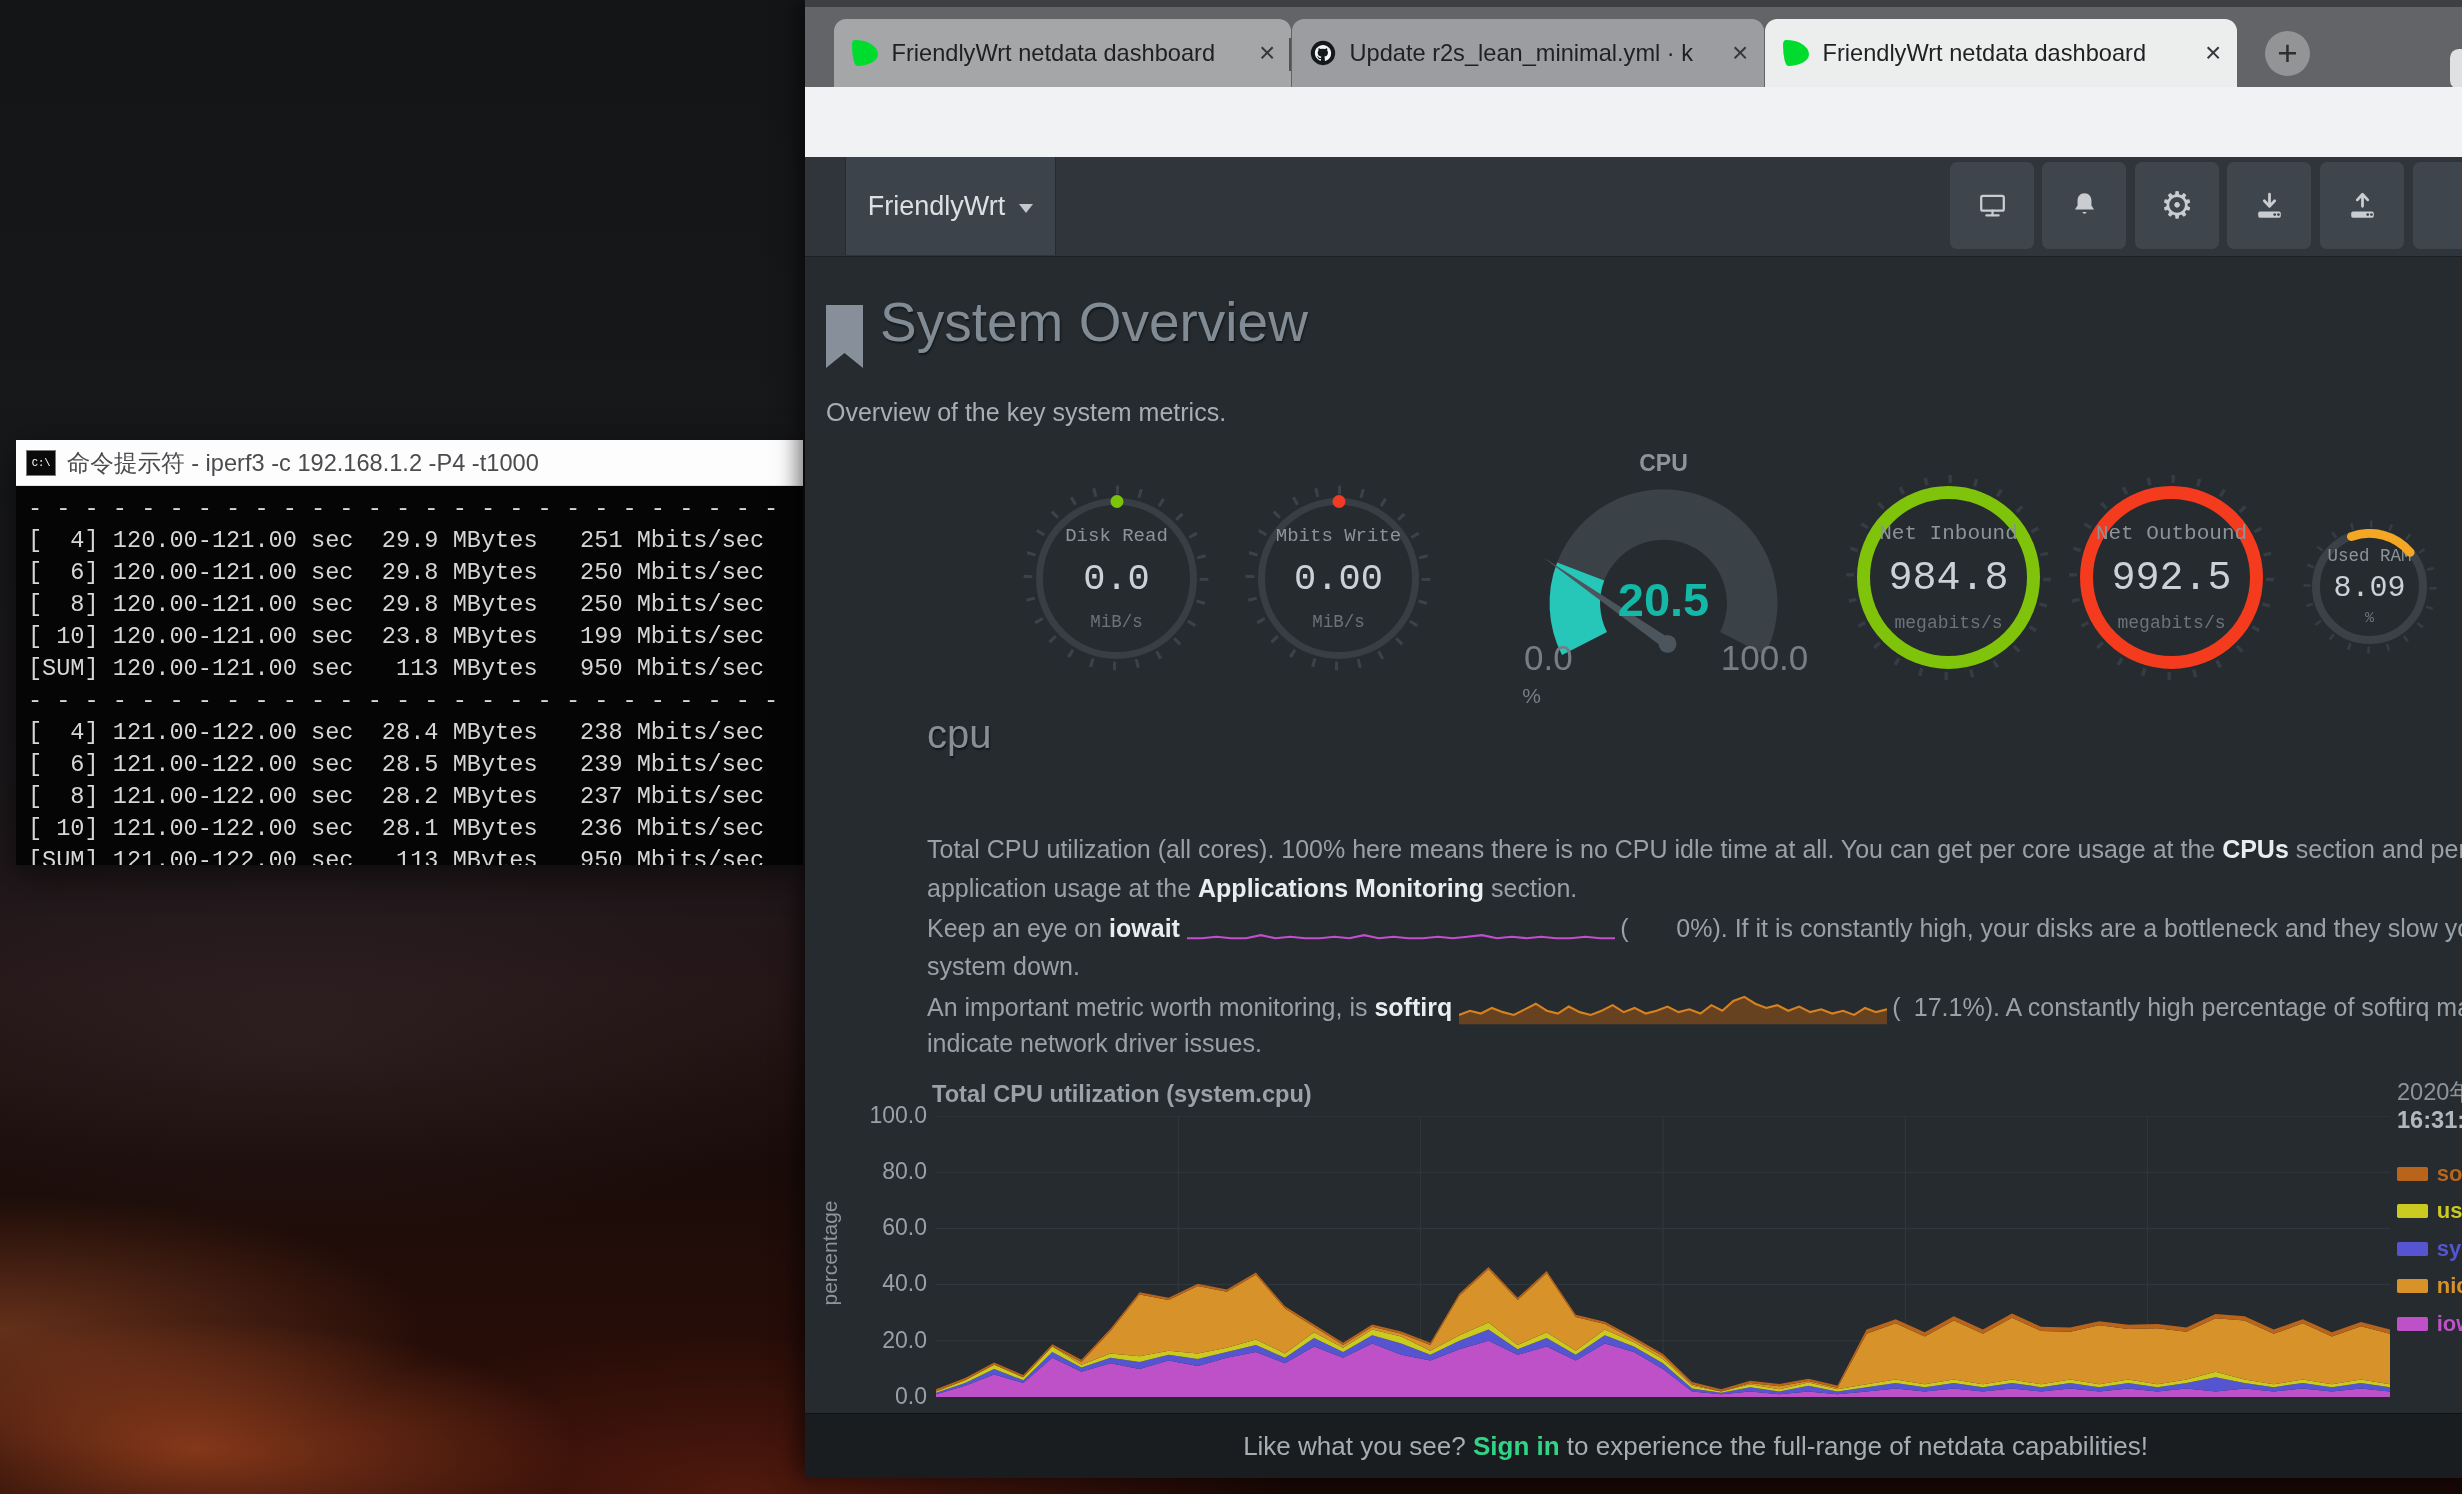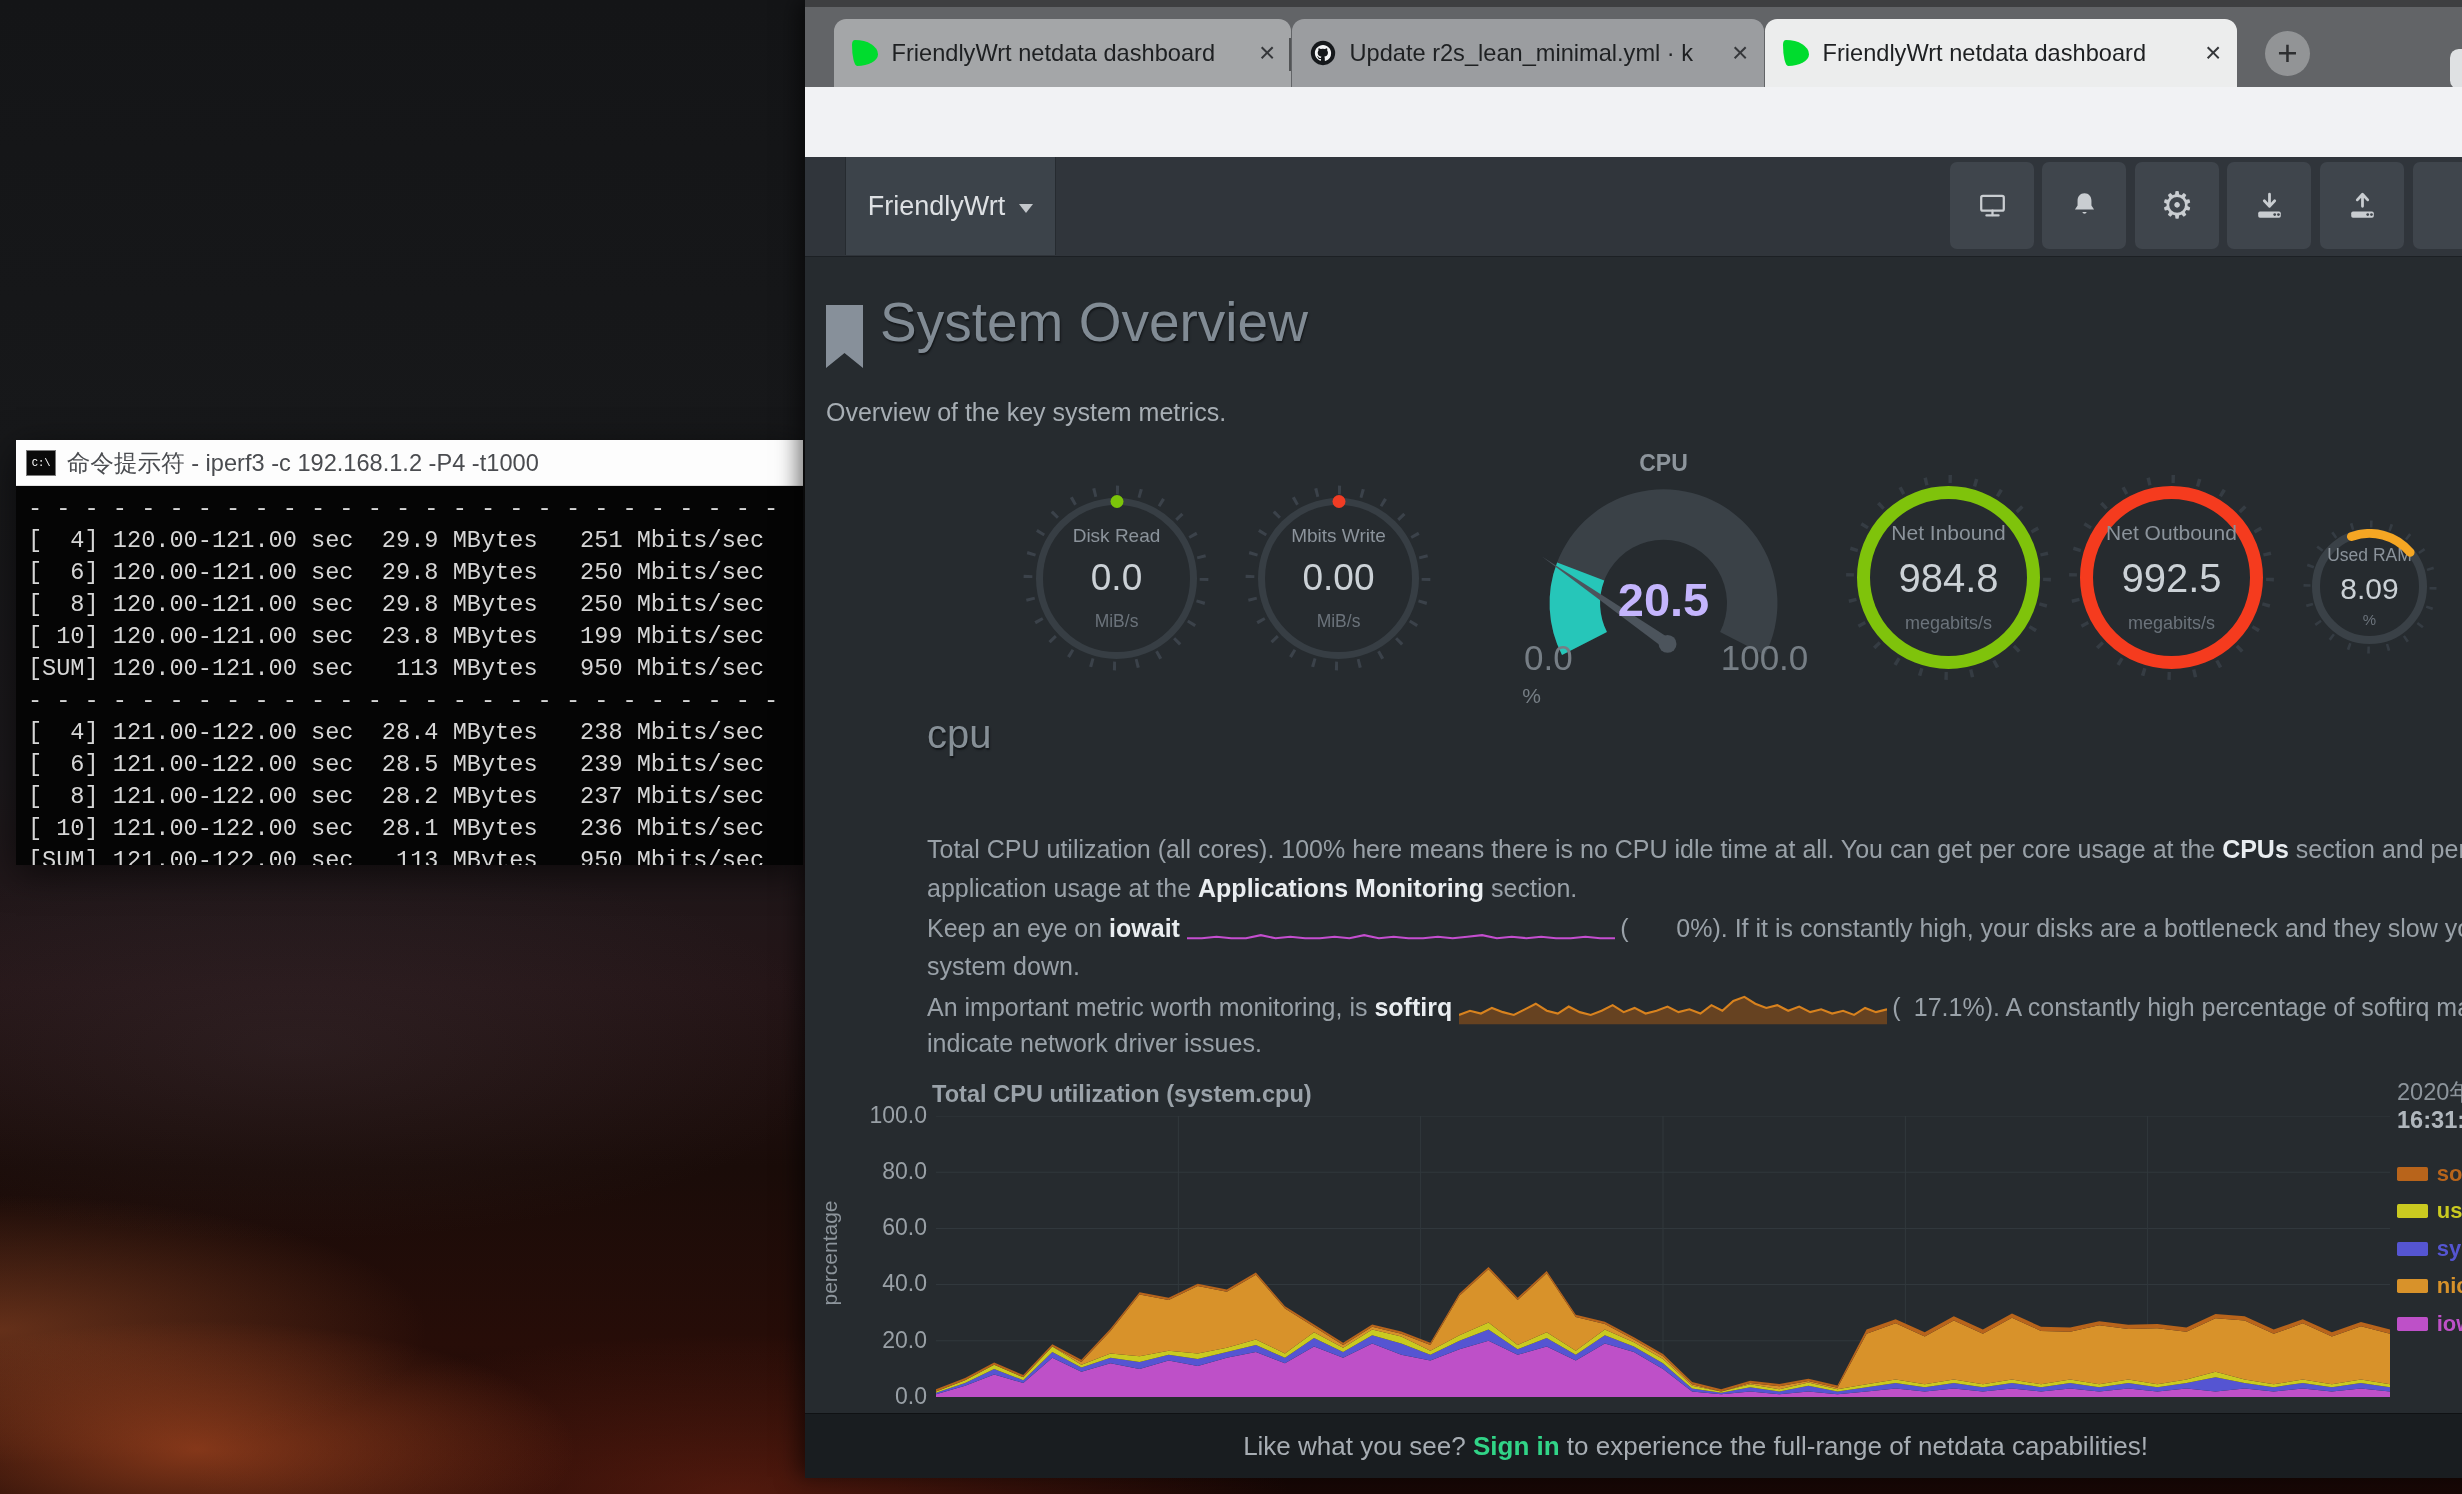--- a/index.html
+++ b/index.html
@@ -55,31 +55,31 @@
   .nd-iconbtn { position:absolute; top:5.2px; width:84px; height:87px; border-radius:7px; background:#3f454c; display:flex; align-items:center; justify-content:center; }
   .nd-iconbtn svg { stroke:#c9cdd1; fill:none; stroke-width:2.6; stroke-linecap:round; stroke-linejoin:round; }
   .gear-glyph { font-family:"DejaVu Sans",sans-serif; font-size:37px; color:#c9cdd1; }
 
   .bookmark { position:absolute; left:21px; top:148px; width:37px; height:63px; background:#87909a; clip-path:polygon(0 0,100% 0,100% 100%,50% 76%,0 100%); }
   .ov-title { position:absolute; left:75px; top:133px; font-size:55px; color:#818b94; text-shadow:0.9px 1.7px 1.7px #14171a; white-space:nowrap; }
   .ov-sub { position:absolute; left:21px; top:241px; font-size:25px; color:#a7aeb4; white-space:nowrap; }
 
   
   .gwrap { position:absolute; }
-  .gcircle { position:absolute; inset:0; border-radius:50%; display:flex; flex-direction:column; align-items:center; justify-content:center; text-align:left; }
+  .gcircle { position:absolute; inset:0; border-radius:50%; display:flex; flex-direction:column; align-items:center; justify-content:center; text-align:left;font-family:Liberation Mono, monospace; }
   .gticks { position:absolute; pointer-events:none; }
   .gdot { position:absolute; top:-3.5px; left:50%; transform:translateX(-50%); width:13px; height:13px; border-radius:50%; z-index:3; }
   .glabel { font-size:19px; color:#8b939b; }
   .gvalue { font-size:37px; color:#cbd1d6; margin-top:10.5px; }
   .gunit  { font-size:17.5px; color:#6b737b; margin-top:12.2px; }
   .net .glabel { font-size:21px; } .net .gvalue { font-size:40px; } .net .gunit { font-size:18px; }
   .ram .glabel { font-size:17.5px; } .ram .gvalue { font-size:30px; margin-top:5.2px; } .ram .gunit { font-size:15px; margin-top:5.2px; }
   .cpu-gauge { position:absolute; left:712px; top:293px; width:293px; }
   .cpu-glabel { text-align:center; font-size:23px; font-weight:bold; color:#8d959c; margin-bottom:3.5px; }
-  .cpu-value { position:absolute; left:0; right:0; top:91px; text-align:center; font-size:47px; font-weight:bold; color:#c4b5fd; }
+  .cpu-value { position:absolute; left:0; right:0; top:91px; text-align:center; font-size:47px; font-weight:bold; color:#14b8a6; }
   .cpu-min { position:absolute; left:7px; bottom:23px; font-size:35px; color:#767e85; }
   .cpu-max { position:absolute; right:1.7px; bottom:23px; font-size:35px; color:#767e85; }
   .cpu-unit { position:absolute; left:5.2px; bottom:-7px; font-size:21px; color:#767e85; }
 
   
   .cpu-heading { position:absolute; left:122px; top:555px; font-size:40px; color:#868f96; text-shadow:0.9px 1.7px 1.7px #14171a; }
   .pline { position:absolute; left:122px; font-size:25px; color:#99a1a8; white-space:nowrap; }
   .pline b { color:#e9edf0; font-weight:bold;margin-top:32px; }
   .pval { display:inline-block; width:84px; text-align:right; }
   .spark { vertical-align:middle; margin:0 5.2px 3.5px 7px; }

